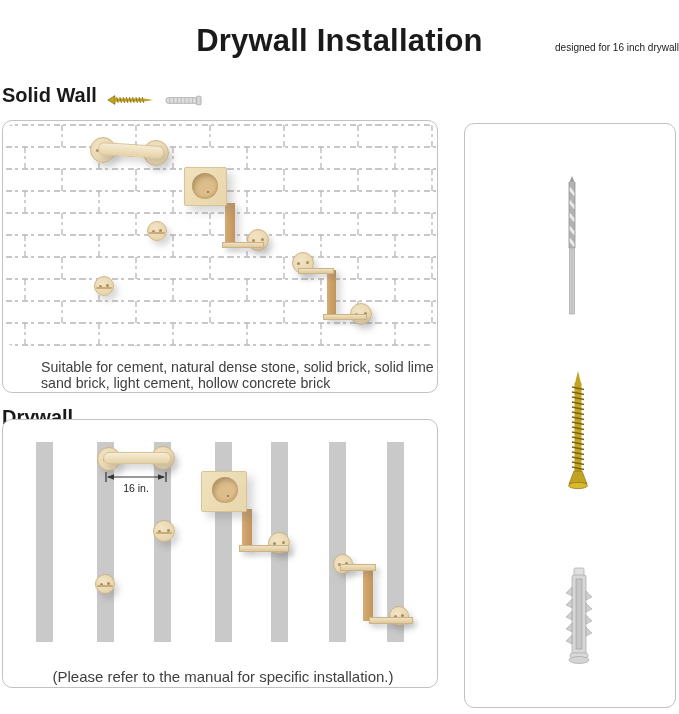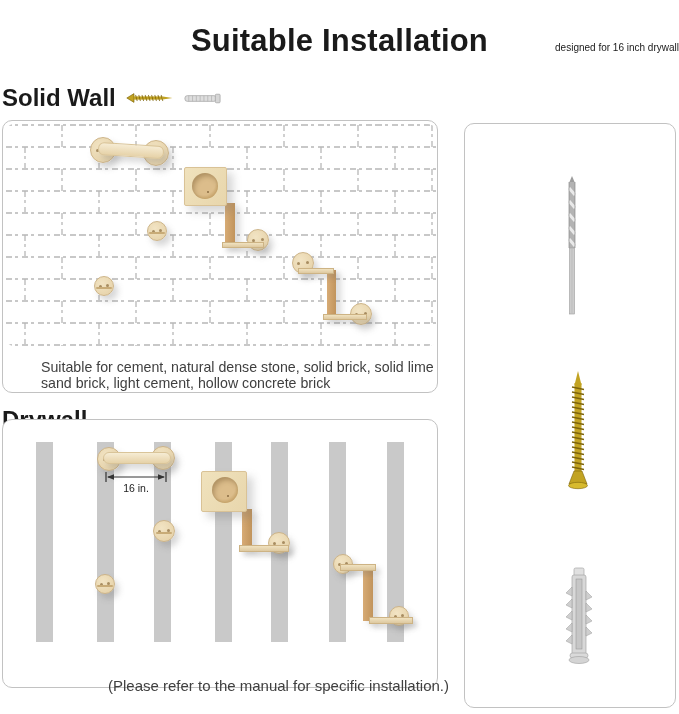--- a/index.html
+++ b/index.html
@@ -6,22 +6,22 @@
   .canvas{position:relative;width:679px;height:714px;background:#fff;overflow:hidden;
           font-family:"Liberation Sans", sans-serif;color:var(--text-dark,#1a1a1a);}
 
   
   .title{position:absolute;top:2px;left:0;width:100%;text-align:center;
          font-size:31px;font-weight:bold;letter-spacing:0.2px;}
   .subtitle{position:absolute;top:42px;left:0;width:100%;text-align:right;
             font-size:10px;font-weight:normal;}
 
   
-  .heading{position:absolute;display:flex;align-items:center;gap:10px;
-           font-size:24px;font-weight:bold;white-space:nowrap;}
+  .heading{position:absolute;display:flex;align-items:flex-end;gap:10px;
+           font-size:20px;font-weight:bold;white-space:nowrap;}
   .heading svg{flex:0 0 auto;}
 
   
   .panel{position:absolute;background:#fff;border:1px solid var(--border-gray,#c2c2c2);
          border-radius:10px;box-sizing:border-box;}
 
   
   .bricks{position:absolute;left:3px;top:3px;border-radius:8px;}
 
   
@@ -55,35 +55,35 @@
         box-shadow:5px 4px 6px rgba(110,110,110,.25);}
   .shelf{position:absolute;z-index:5;
         background:linear-gradient(#f0e2c0,#dec9a0);border:1px solid #cdb384;
         box-shadow:4px 4px 5px rgba(110,110,110,.25);box-sizing:border-box;}
 
   
   .caption{position:absolute;margin:12px;font-size:14.2px;line-height:1.16;
            color:var(--text-gray,#3f3f3f);}
   .note-bold{position:absolute;margin:0;width:100%;text-align:center;
              font-size:15.5px;font-weight:bold;color:#2e2e2e;}
-  .note-detail{position:absolute;margin:12px;width:100%;text-align:right;
+  .note-detail{position:absolute;margin:3px;width:100%;text-align:center;
              font-size:15px;color:var(--text-gray,#3f3f3f);}
 
   .dim-label{position:absolute;text-align:center;font-size:10.5px;color:#222;z-index:6;}
   .dim-arrow{position:absolute;z-index:6;}
 
   .hw-label{position:absolute;width:100%;text-align:center;font-size:16px;color:#333;margin:0;}
   .hw-item{position:absolute;}
 </style>
 </head>
 <body>
 
 <div class="canvas">
 
-  <h1 class="title">Suitable Installation</h1>
+  <h1 class="title">Drywall Installation</h1>
   <div class="subtitle">designed for 16 inch drywall</div>
 
   <div class="heading" style="left:2px;top:84px;">
     <span>Solid Wall</span>
     <svg width="48" height="14" viewBox="0 0 60 14">
       <polygon points="1,7 10,1.5 10,12.5" fill="var(--screw-gold)" stroke="var(--screw-gold-dark)" stroke-width="0.8"></polygon>
       <rect x="10" y="5" width="36" height="4" fill="var(--screw-gold)"></rect>
       <path d="M12 3.2 L14 10.8 M16 3.2 L18 10.8 M20 3.2 L22 10.8 M24 3.2 L26 10.8 M28 3.2 L30 10.8 M32 3.2 L34 10.8 M36 3.2 L38 10.8 M40 3.2 L42 10.8 M44 3.2 L46 10.8" stroke="var(--screw-gold-dark)" stroke-width="1" fill="none"></path>
       <polygon points="46,5 58,7 46,9" fill="var(--screw-gold)"></polygon>
     </svg>

